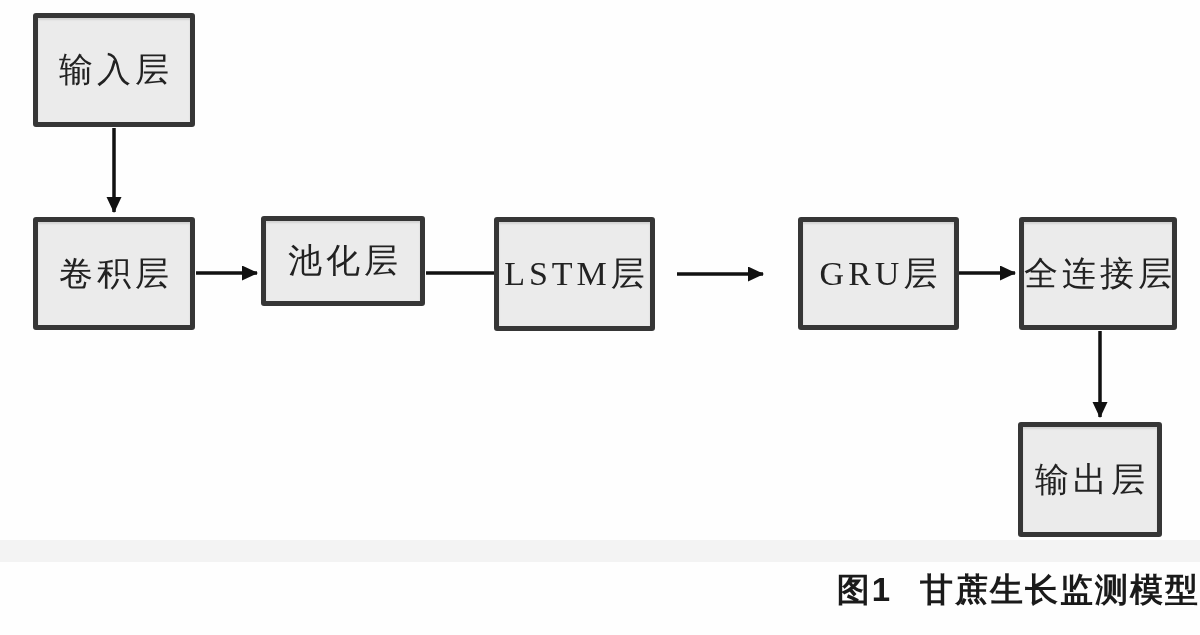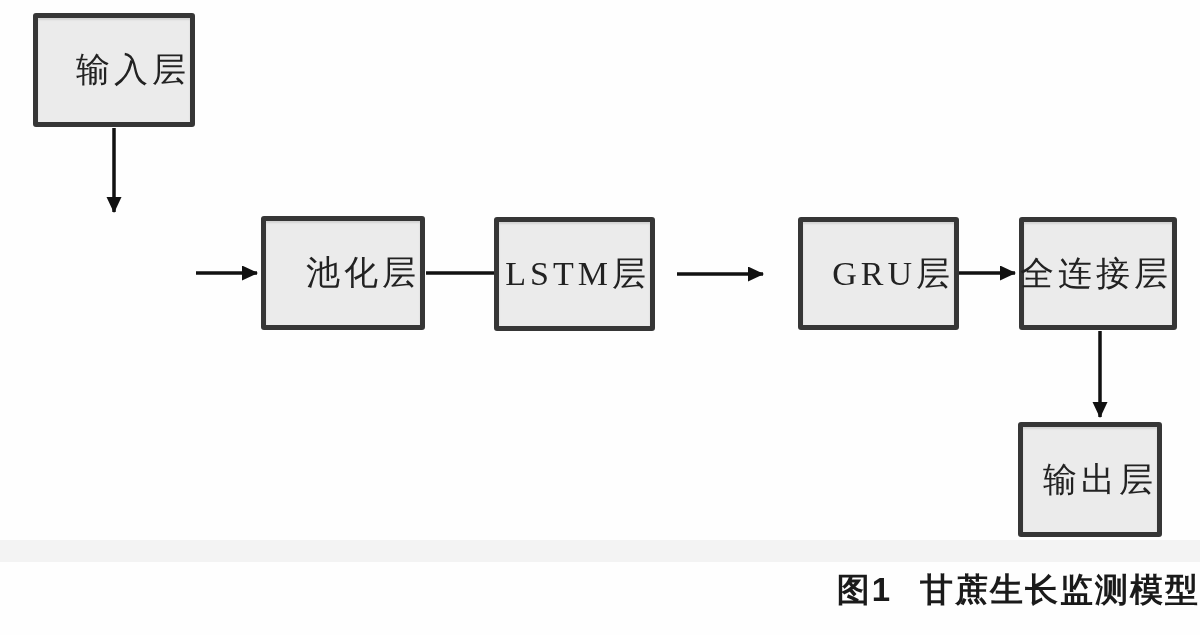--- a/index.html
+++ b/index.html
@@ -32,31 +32,31 @@
     pointer-events: none;
   }
   .node {
     position: absolute;
     box-sizing: border-box;
     border: 5px solid #363636;
     border-radius: 3px;
     background: #ebebeb;
     display: flex;
     align-items: center;
-    justify-content: flex-end;
+    justify-content: center;
     color: #222222;
     font-size: 34px;
     letter-spacing: 4px;
     white-space: nowrap;
     box-shadow: inset 0 2px 2px rgba(0,0,0,0.10);
   }
   .node span { text-indent: 4px; }
   .node-input  { left: 33px;   top: 13px;  width: 162px; height: 114px; }
   .node-conv   { left: 33px;   top: 217px; width: 162px; height: 113px; }
-  .node-pool   { left: 261px;  top: 216px; width: 164px; height: 114px; }
+  .node-pool   { left: 261px;  top: 216px; width: 164px; height: 90px; }
   .node-lstm   { left: 494px;  top: 217px; width: 161px; height: 114px; }
   .node-gru    { left: 798px;  top: 217px; width: 161px; height: 113px; }
   .node-fc     { left: 1019px; top: 217px; width: 158px; height: 113px; }
   .node-output { left: 1018px; top: 422px; width: 144px; height: 115px; }
   .caption {
     position: absolute;
     left: 0;
     top: 568px;
     width: 1200px;
     text-align: right;
@@ -85,20 +85,23 @@
     <line x1="196" y1="273" x2="257" y2="273" stroke="#111111" stroke-width="3.5" marker-end="url(#ah)"></line>
     <line x1="426" y1="273" x2="511" y2="273" stroke="#111111" stroke-width="3.5" marker-end="url(#ah)"></line>
     <line x1="677" y1="274" x2="763" y2="274" stroke="#111111" stroke-width="3.5" marker-end="url(#ah)"></line>
     <line x1="929" y1="273" x2="1015" y2="273" stroke="#111111" stroke-width="3.5" marker-end="url(#ah)"></line>
     <line x1="1100" y1="331" x2="1100" y2="417" stroke="#111111" stroke-width="3.5" marker-end="url(#ah)"></line>
   </svg>
 
   <div class="node node-input">
     <span>输入层</span>
   </div>
+  <div class="node node-conv">
+    <span>卷积层</span>
+  </div>
   <div class="node node-pool">
     <span>池化层</span>
   </div>
   <div class="node node-lstm">
     <span>LSTM层</span>
   </div>
   <div class="node node-gru">
     <span>GRU层</span>
   </div>
   <div class="node node-fc">

